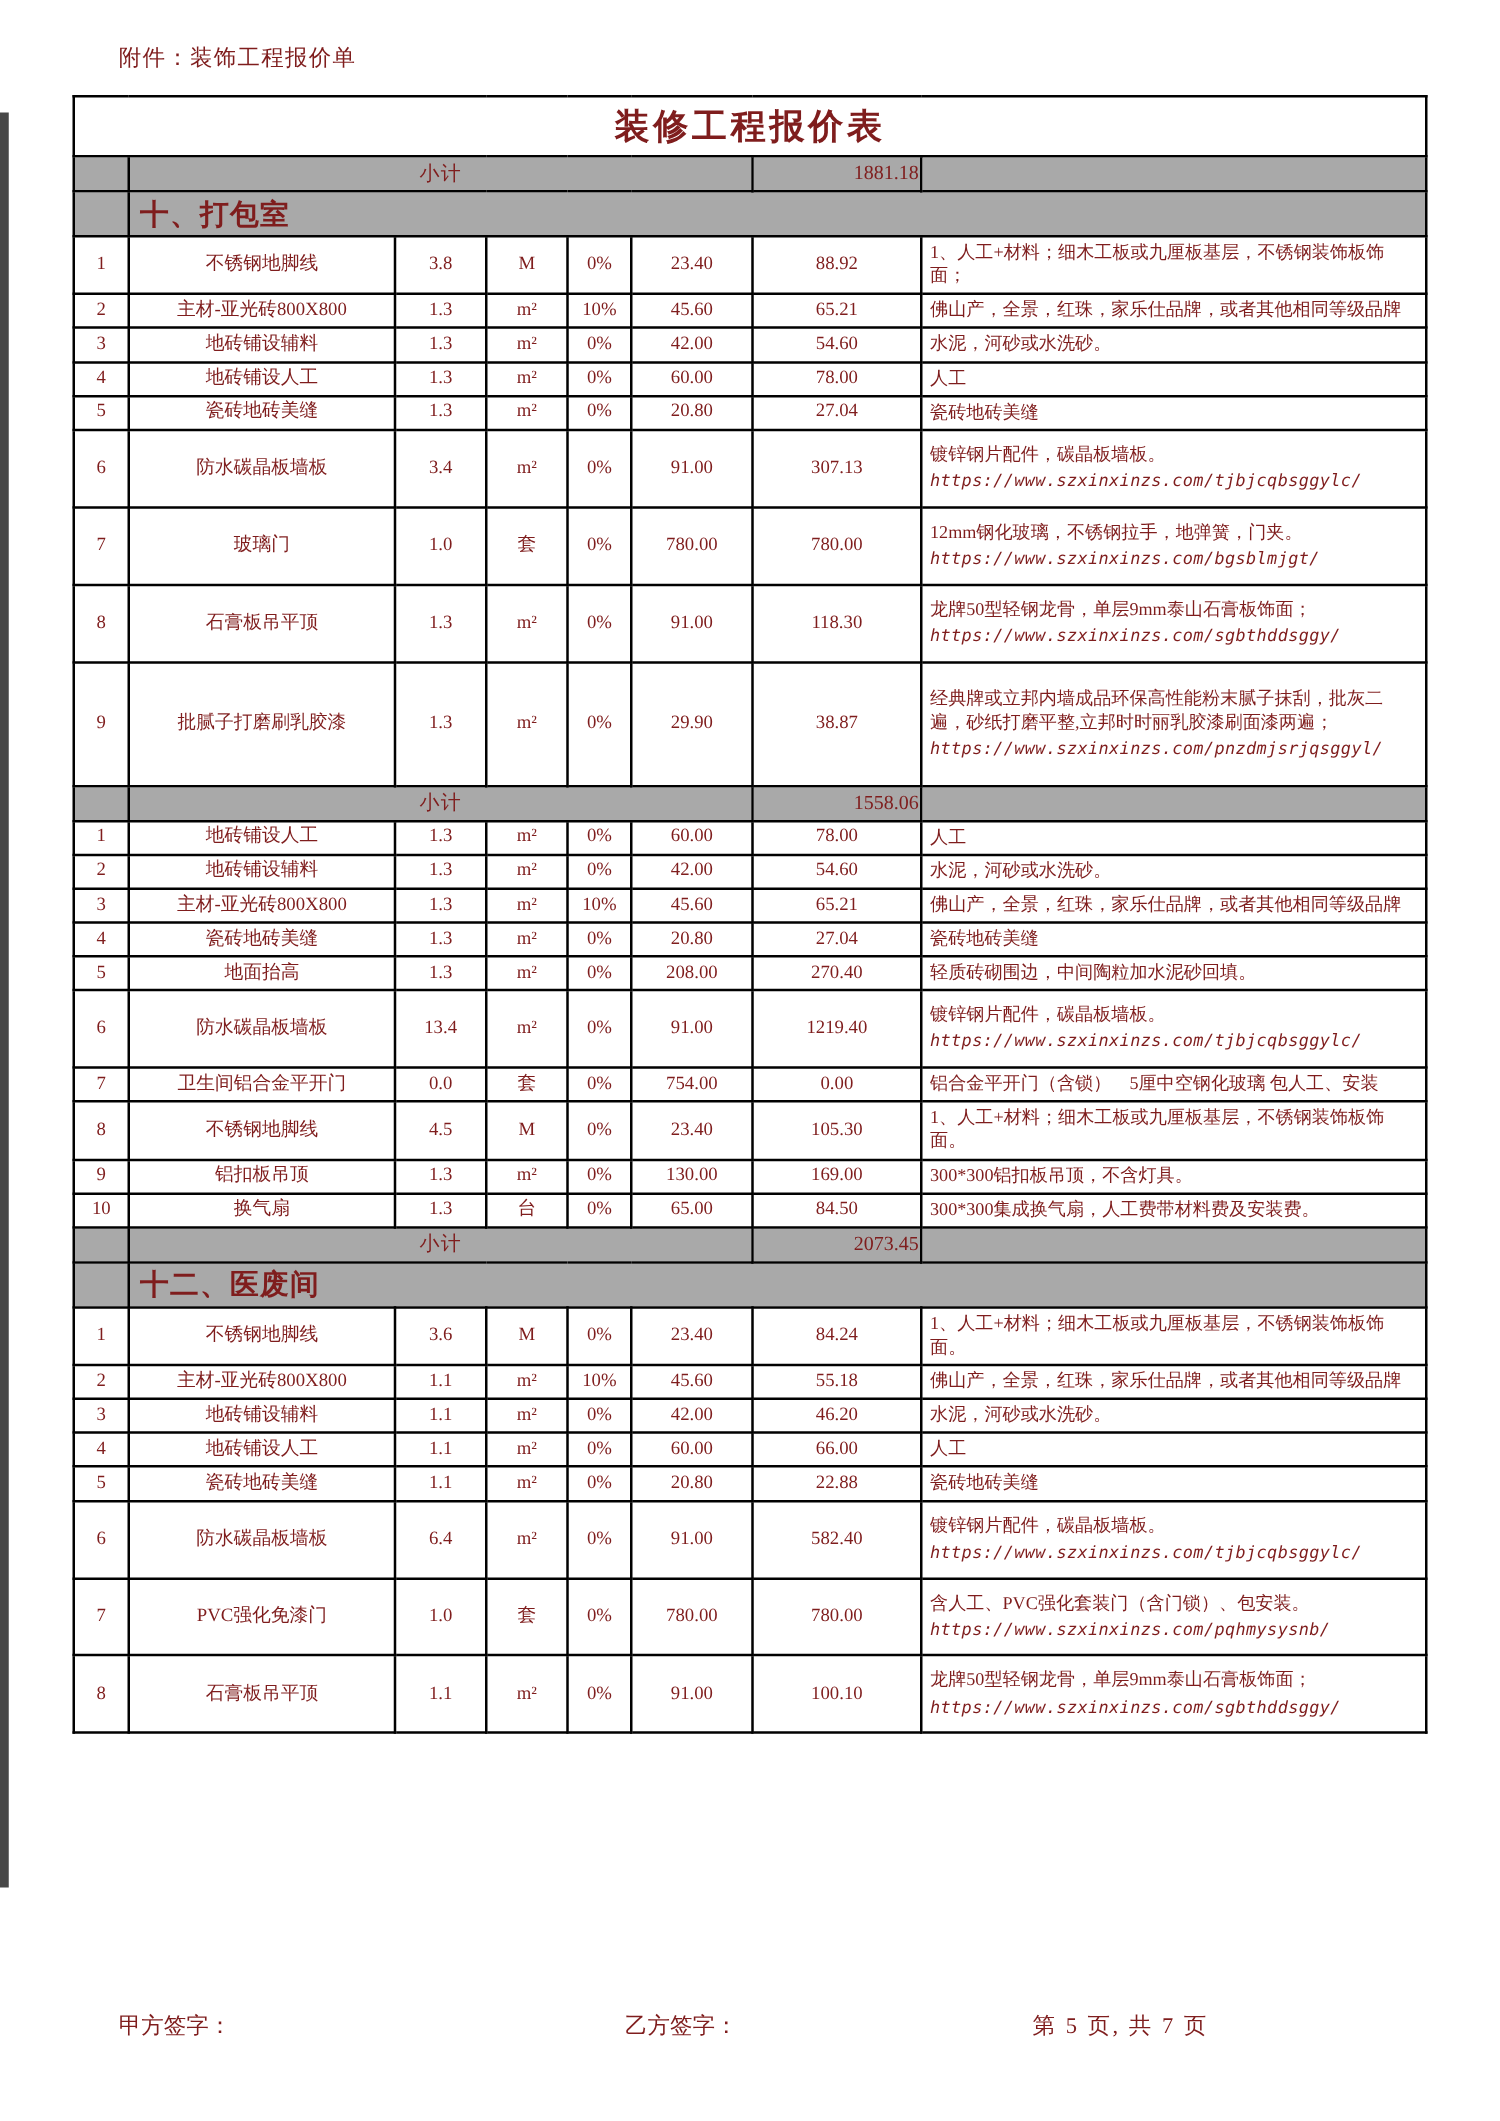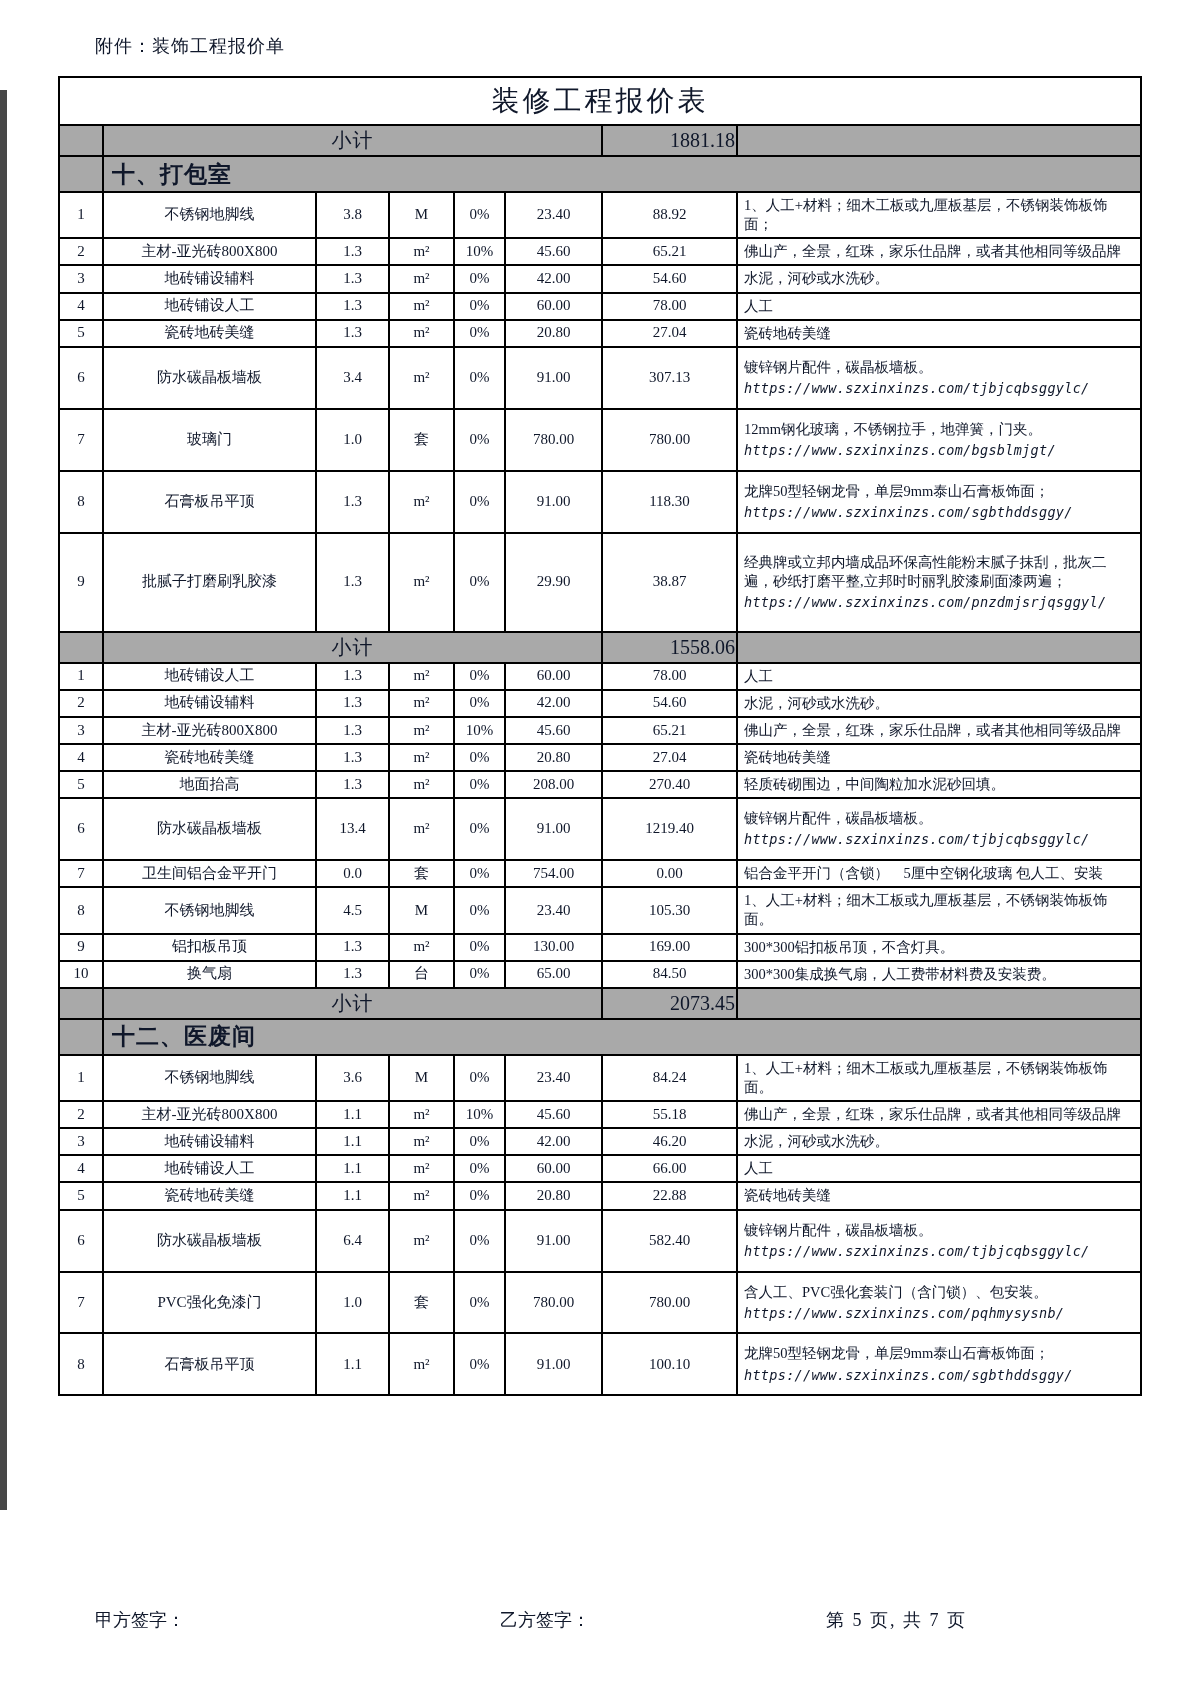--- a/index.html
+++ b/index.html
@@ -1,32 +1,32 @@
 <!DOCTYPE html>
 <html><head>
 <meta charset="utf-8">
 <style>
   html,body { margin:0; padding:0; background:#ffffff; }
   .page {
     position:relative; width:1200px; height:1697px; background:#ffffff;
-    font-family:"Liberation Serif","DejaVu Serif",serif; color:#0f172a; overflow:hidden;
+    font-family:"Liberation Serif","DejaVu Serif",serif; color:#7f1d1d; overflow:hidden;
   }
   .edge-strip { position:absolute; left:0; top:90px; width:7px; height:1420px; background:#474747; }
   .attachment-label { position:absolute; left:95px; top:34px; font-size:18px; letter-spacing:1px; }
 
   table.quote {
     position:absolute; left:58px; top:76px; width:1082px;
     border-collapse:collapse; table-layout:fixed;
   }
   table.quote td { border:2px solid #000; overflow:hidden; vertical-align:middle; }
 
-  .title-row td { height:44px; text-align:center; font-size:28px; font-weight:normal; letter-spacing:3px; }
+  .title-row td { height:44px; text-align:center; font-size:28px; font-weight:bold; letter-spacing:3px; }
 
   .gray { background:#a9a9a9; }
-  .subtotal-row td { height:24px; font-size:20px; }
+  .subtotal-row td { height:24px; font-size:16px; }
   .subtotal-label { text-align:center; letter-spacing:1px; }
   .subtotal-value { text-align:right; font-size:15.5px; }
 
   .section-row td { height:32px; }
   .section-title { font-size:23px; font-weight:bold; padding-left:8px; letter-spacing:1px; }
 
   .data-row td { font-size:15px; text-align:center; padding:1px 3px; line-height:1.32; }
   .data-row td.remark { text-align:left; font-size:14.5px; padding:2px 6px; }
   .data-row.tall td { padding-top:9px; padding-bottom:9px; }
   .data-row.xtall td { padding-top:18px; padding-bottom:18px;border-radius:32px; }

